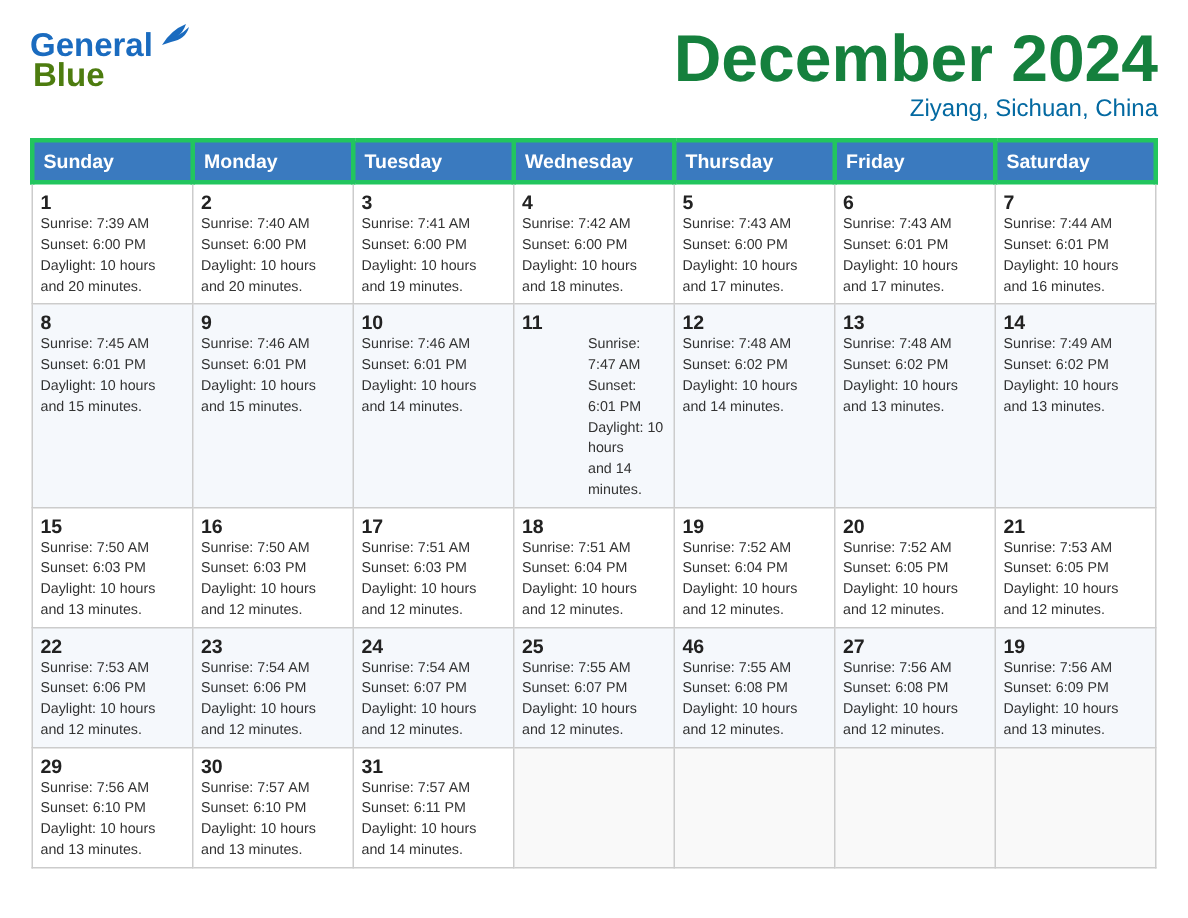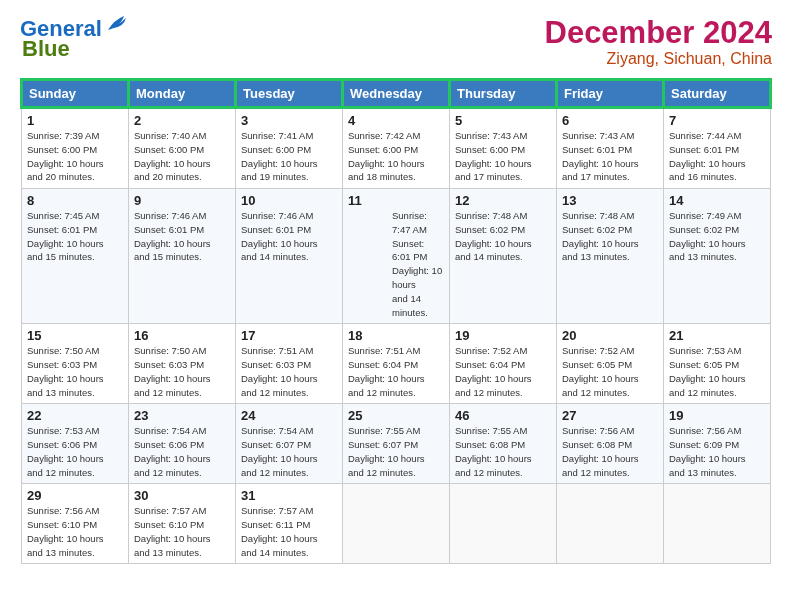--- a/index.html
+++ b/index.html
@@ -25,28 +25,28 @@
     }
     .logo {
       display: flex;
       flex-direction: column;
       align-items: flex-start;
     }
     .title-block {
       text-align: right;
     }
     .month-title {
-      font-size: 31px;
+      font-size: 44px;
       font-weight: bold;
-      color: #be185d;
+      color: #15803d;
       line-height: 1.1;
     }
     .location {
       font-size: 16px;
-      color: #c2410c;
+      color: #0369a1;
     }
     .calendar {
       flex: 1;
       border-collapse: collapse;
       width: 100%;
       table-layout: fixed;
     }
     .calendar th {
       background: #3a7abf;
       color: #fff;

